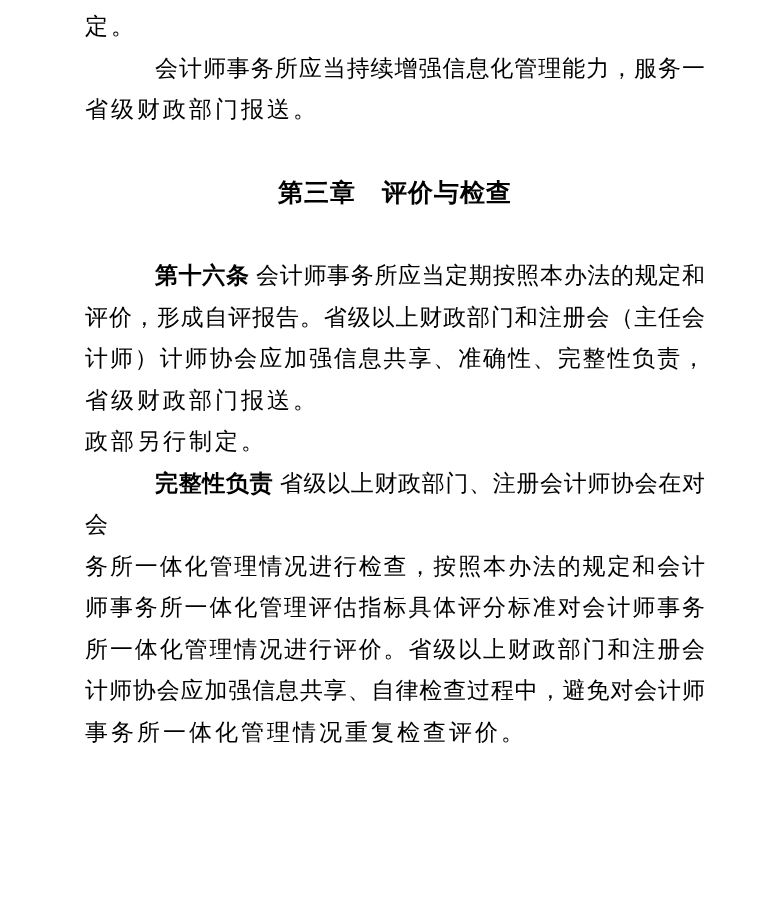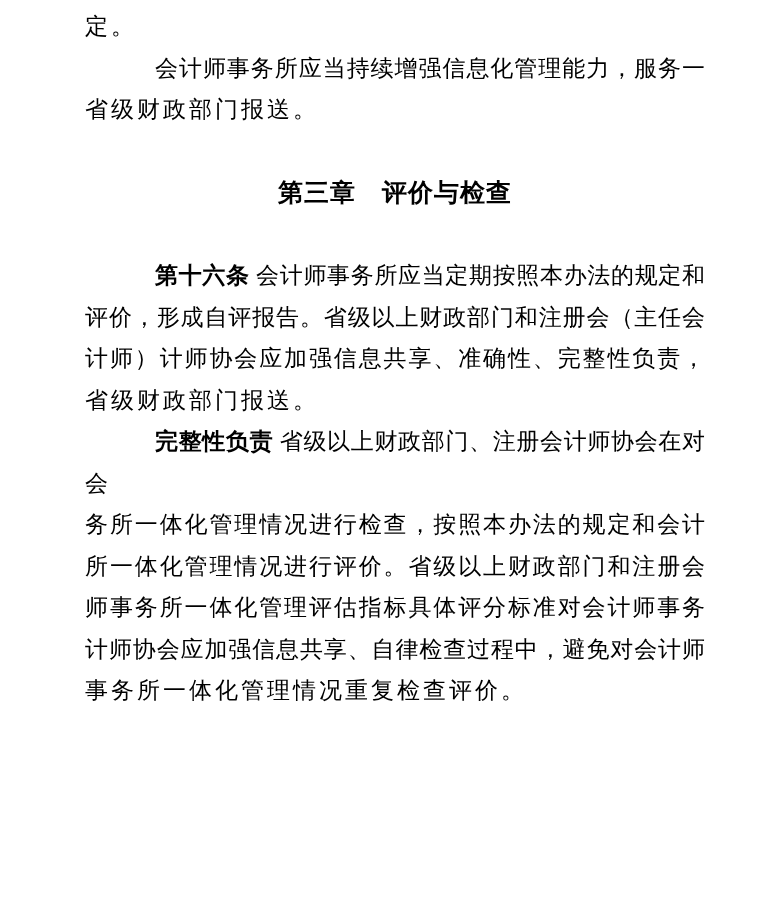--- a/index.html
+++ b/index.html
@@ -69,22 +69,23 @@
 
     <div class="line heading">第三章　评价与检查</div>
 
     <div class="line"></div>
 
     <div class="line fill indent"><span class="b">第十六条</span><span> 会计师事务所应当定期按照本办法的规定和</span></div>
     <div class="line fill">评价，形成自评报告。省级以上财政部门和注册会（主任会</div>
     <div class="line fill">计师）计师协会应加强信息共享、准确性、完整性负责，</div>
     <div class="line end">省级财政部门报送。</div>
 
+    <div class="line end">政部另行制定。</div>
 
     <div class="line fill indent"><span class="b">完整性负责</span><span> 省级以上财政部门、注册会计师协会在对会</span></div>
     <div class="line fill">务所一体化管理情况进行检查，按照本办法的规定和会计</div>
+    <div class="line fill">师事务所一体化管理评估指标具体评分标准对会计师事务</div>
     <div class="line fill">所一体化管理情况进行评价。省级以上财政部门和注册会</div>
-    <div class="line fill">师事务所一体化管理评估指标具体评分标准对会计师事务</div>
     <div class="line fill">计师协会应加强信息共享、自律检查过程中，避免对会计师</div>
     <div class="line end">事务所一体化管理情况重复检查评价。</div>
 
   </div>
 </div>
 
 </body></html>

